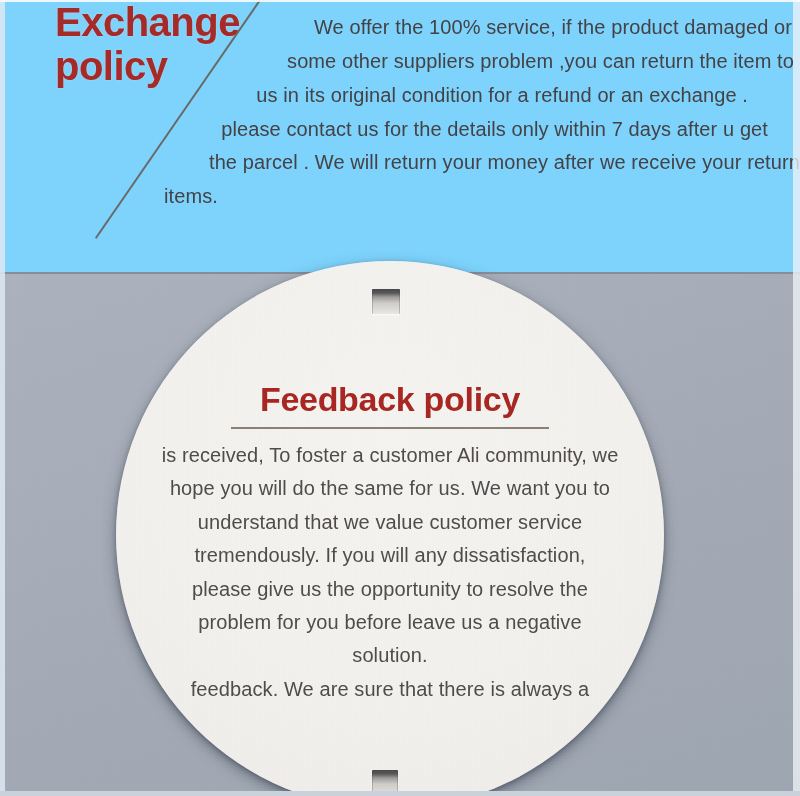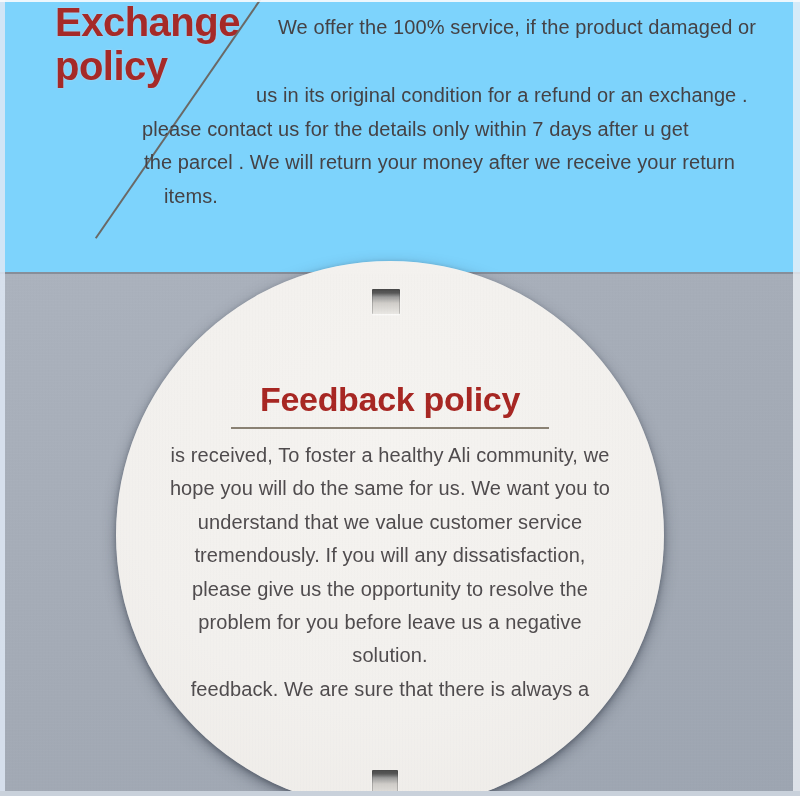--- a/index.html
+++ b/index.html
@@ -13,21 +13,21 @@
     position:absolute;left:55px;top:0px;width:230px;margin:0;
     font-size:40px;font-weight:bold;line-height:44px;letter-spacing:-0.5px;
     color:#a52a28;text-shadow:0 0 2px rgba(255,210,210,0.55);
   }
   .diagonal{
     position:absolute;left:263px;top:-6px;width:2px;height:296px;
     background:#6a6966;transform:rotate(34.6deg);transform-origin:top left;
   }
   .ex-line{
     position:absolute;font-size:20px;color:#454245;letter-spacing:0.1px;
-    white-space:nowrap;text-align:left;
+    white-space:nowrap;text-align:right;
   }
   .ex1{top:16px;left:278px;right:8px;}
   .ex2{top:50px;left:244px;right:6px;}
   .ex3{top:84px;left:256px;right:52px;}
   .ex4{top:118px;left:142px;right:32px;}
   .ex5{top:151px;left:144px;right:0px;}
   .ex6{top:185px;left:164px;text-align:left;}
   
   .feedback{
     position:absolute;left:0;top:272px;width:800px;height:524px;
@@ -69,32 +69,33 @@
 </style>
 </head>
 <body>
 
 <div class="page">
 
   <section class="exchange">
     <h1 class="ex-title">Exchange policy</h1>
     <div class="diagonal"></div>
     <div class="ex-line ex1">We offer the 100% service, if the product damaged or</div>
+    <div class="ex-line ex2">some other suppliers problem ,you can return the item to</div>
     <div class="ex-line ex3">us in its original condition for a refund or an exchange .</div>
     <div class="ex-line ex4">please contact us for the details only within 7 days after u get</div>
     <div class="ex-line ex5">the parcel . We will return your money after we receive your return</div>
     <div class="ex-line ex6">items.</div>
   </section>
 
   <section class="feedback">
     <div class="circle">
       <h2 class="fb-title">Feedback policy</h2>
       <div class="fb-underline"></div>
       <div>
-          <div class="fb-line">is received, To foster a healthy Ali community, we</div>
+          <div class="fb-line">is received, To foster a customer Ali community, we</div>
           <div class="fb-line">hope you will do the same for us. We want you to</div>
           <div class="fb-line">understand that we value customer service</div>
           <div class="fb-line">tremendously. If you will any dissatisfaction,</div>
           <div class="fb-line">please give us the opportunity to resolve the</div>
           <div class="fb-line">problem for you before leave us a negative</div>
           <div class="fb-line">solution.</div>
           <div class="fb-line">feedback. We are sure that there is always a</div>
         </div>
     </div>
     <div class="hole hole-top"></div>

